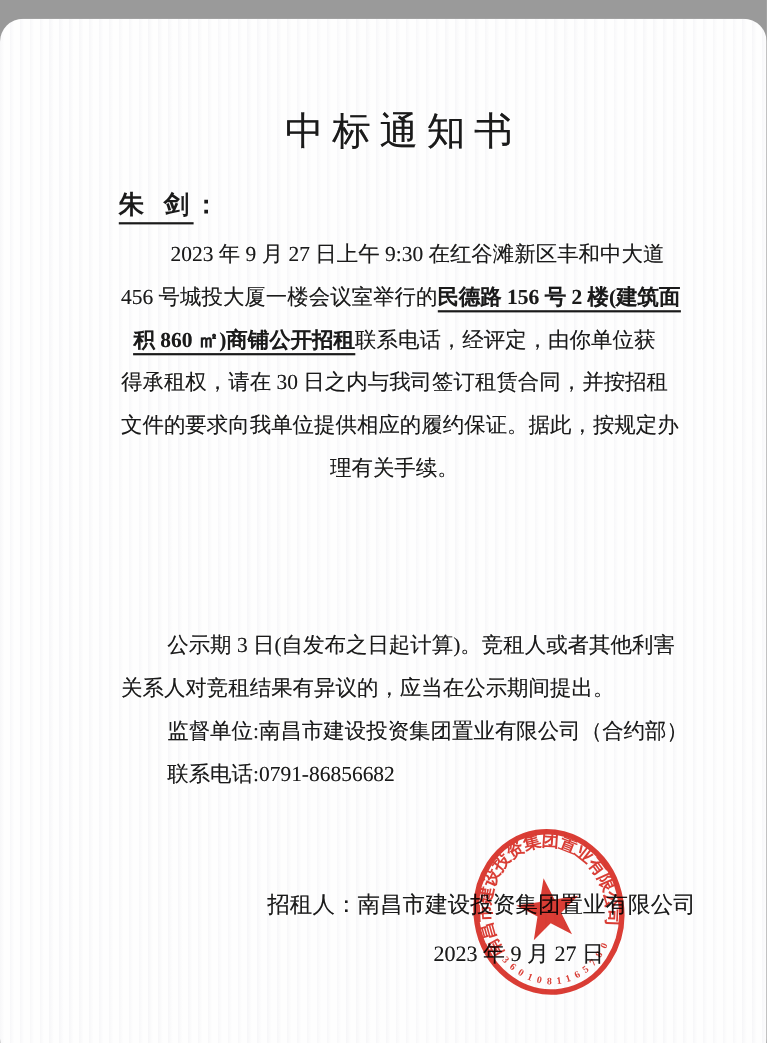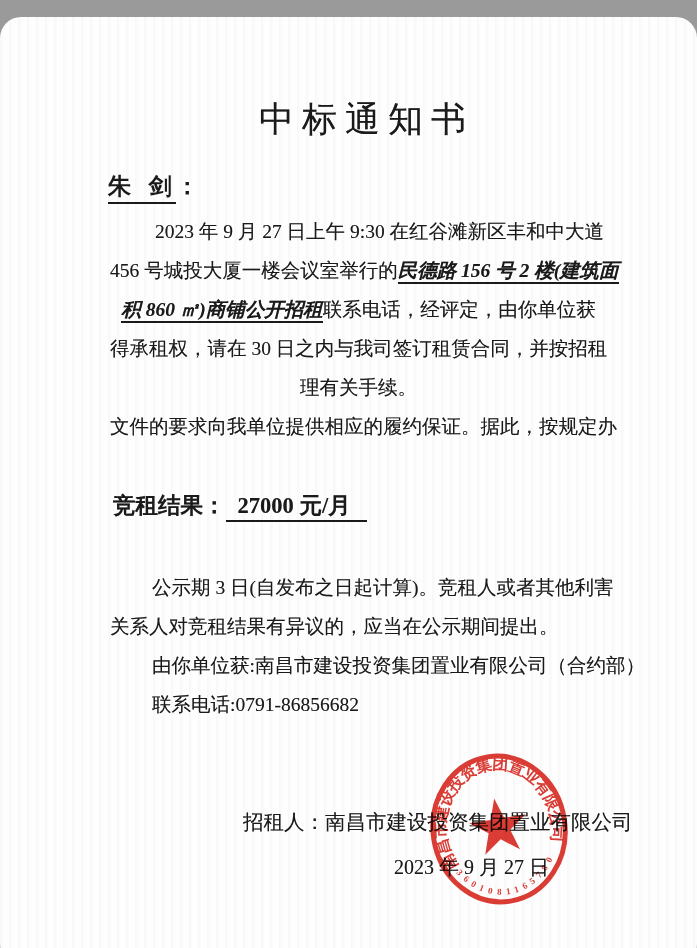--- a/index.html
+++ b/index.html
@@ -19,21 +19,21 @@
     position:absolute;top:56px;left:18px;width:100%;
     text-align:center;font-size:35px;font-weight:400;letter-spacing:8px;
     text-shadow:0 0 .5px rgba(0,0,0,.5);
   }
   .salutation{position:absolute;left:108px;top:154px;font-size:23px;font-weight:700;}
   .salutation .uname{border-bottom:2px solid #1a1a1a;padding:0 2px 1px 0;letter-spacing:2px;font-family:Liberation Mono, monospace;}
   .body-block{position:absolute;left:110px;top:195px;width:497px;font-size:19.5px;line-height:39px;text-align:center;}
   .notice-block{position:absolute;left:110px;top:551px;width:512px;font-size:19.5px;line-height:39px;}
   .line{white-space:nowrap;text-shadow:0 0 .4px rgba(0,0,0,.4);}
   .indent{text-indent:42px;}
-  .em{font-weight:700;border-bottom:2px solid #1a1a1a;padding-bottom:1px;font-style:italic;}
+  .em{font-weight:700;border-bottom:2px solid #1a1a1a;padding-bottom:1px;}
   .result-line{position:absolute;left:113px;top:473px;font-size:22.5px;font-weight:700;text-shadow:0 0 .4px rgba(0,0,0,.4);}
   .result-value{border-bottom:2px solid #1a1a1a;padding:0 16px 2px 12px;}
   .sig-lessor{position:absolute;left:243px;top:791px;font-size:20.5px;text-shadow:0 0 .4px rgba(0,0,0,.4);}
   .sig-date{position:absolute;left:394px;top:837px;font-size:20px;text-shadow:0 0 .4px rgba(0,0,0,.4);}
   .stamp{
     position:absolute;left:424px;top:730px;width:150px;height:164px;
     transform:rotate(-9deg);
     mix-blend-mode:multiply;opacity:.9;
     color:#d8281f;
   }
@@ -49,32 +49,29 @@
 
   <div class="salutation">
     <span class="uname">朱 剑</span><span>：</span>
   </div>
 
   <div class="body-block">
     <div class="line indent"><span>2023 年 9 月 27 日上午 9:30 在红谷滩新区丰和中大道</span></div>
     <div class="line"><span>456 号城投大厦一楼会议室举行的</span><span class="em">民德路 156 号 2 楼(建筑面</span></div>
     <div class="line"><span class="em">积 860 ㎡)商铺公开招租</span><span>联系电话，经评定，由你单位获</span></div>
     <div class="line"><span>得承租权，请在 30 日之内与我司签订租赁合同，并按招租</span></div>
+    <div class="line"><span>文件的要求向我单位提供相应的履约保证。据此，按规定办</span></div>
     <div class="line"><span>理有关手续。</span></div>
-    <div class="line"><span>文件的要求向我单位提供相应的履约保证。据此，按规定办</span></div>
   </div>
 
-  <div class="result-line">
-    <span>竞租结果：</span><span class="result-value">27000 元/月</span>
-  </div>
 
   <div class="notice-block">
     <div class="line indent"><span>公示期 3 日(自发布之日起计算)。竞租人或者其他利害</span></div>
     <div class="line"><span>关系人对竞租结果有异议的，应当在公示期间提出。</span></div>
-    <div class="line indent"><span>由你单位获:南昌市建设投资集团置业有限公司（合约部）</span></div>
+    <div class="line indent"><span>监督单位:南昌市建设投资集团置业有限公司（合约部）</span></div>
     <div class="line indent"><span>联系电话:0791-86856682</span></div>
   </div>
 
   <div class="sig-lessor line">
     <span>招租人：南昌市建设投资集团置业有限公司</span>
   </div>
 
   <div class="sig-date line">
     <span>2023 年 9 月 27 日</span>
   </div>

